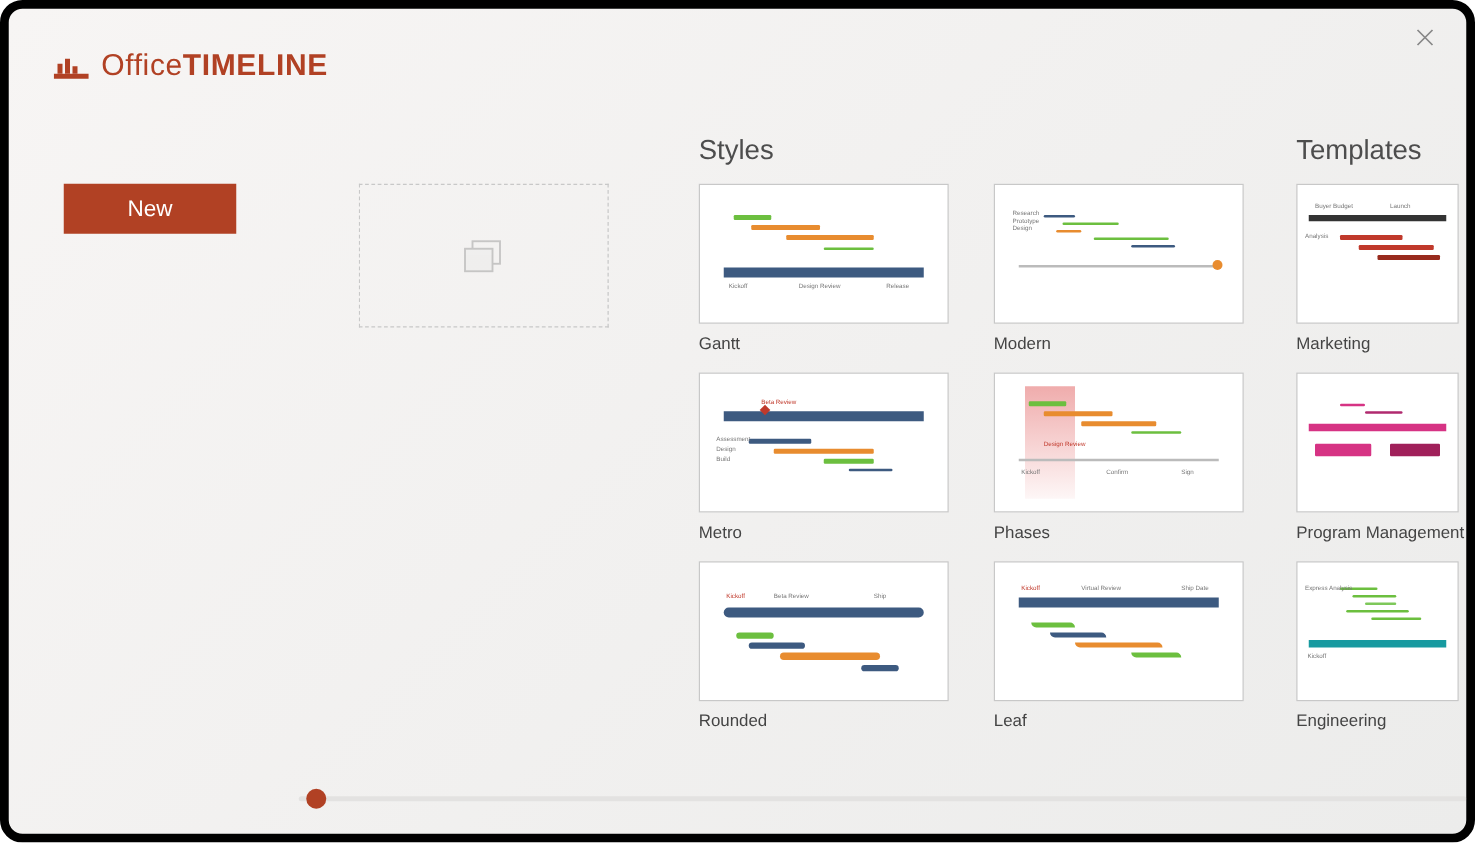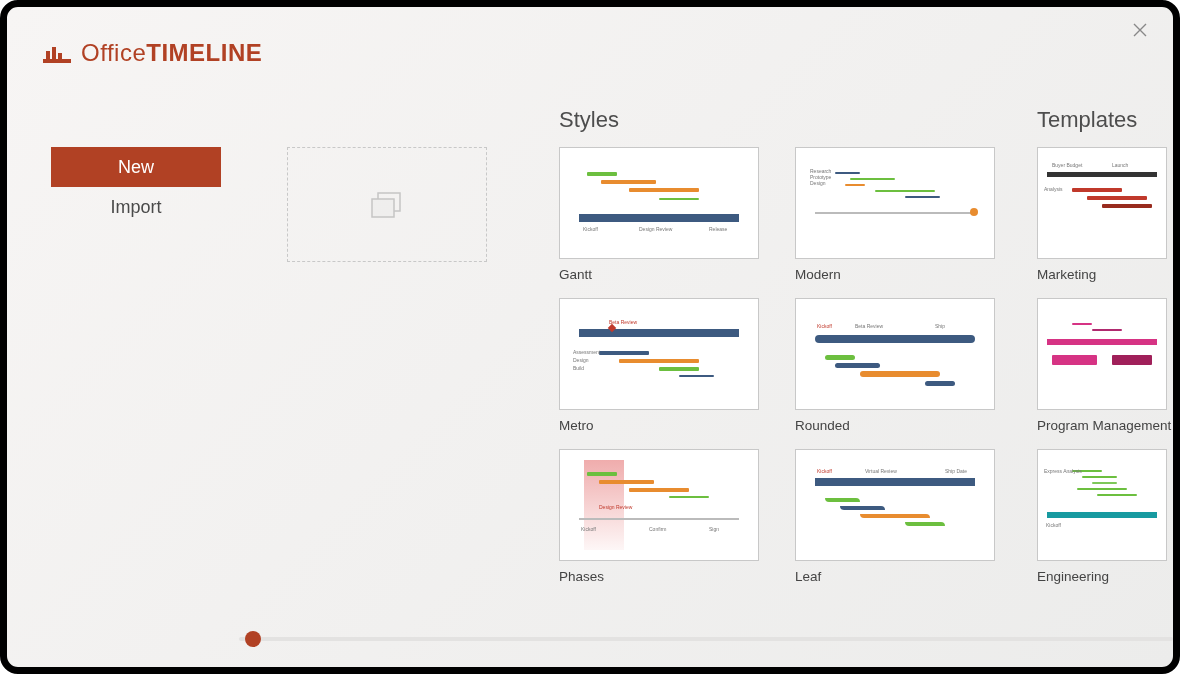--- a/index.html
+++ b/index.html
@@ -14,21 +14,21 @@
     cursor: pointer; color: #777;
   }
   .close-btn svg { width: 14px; height: 14px; }
   .logo { position: absolute; top: 32px; left: 36px; display: flex; align-items: center; gap: 10px; }
   .logo-icon { width: 28px; height: 24px; }
   .logo-text { font-size: 24px; color: #B14124; font-weight: 300; letter-spacing: .5px; }
   .logo-text .bold { font-weight: 700; }
 
   .sidebar { position: absolute; top: 140px; left: 44px; width: 170px; }
   .nav-btn {
-    width: 170px; height: 40px; display:flex; align-items:center; justify-content:center;
+    width: 138px; height: 40px; display:flex; align-items:center; justify-content:center;
     font-size: 18px; cursor:pointer; color:#4a4a4a;
   }
   .nav-btn.active { background:#B14124; color:#fff; font-weight:400; }
 
   .main { position:absolute; left:280px; top:100px; right:0; bottom:50px; overflow:hidden; }
   .col { position:absolute; top:0; bottom:0; }
   .col-create { left:0; width:230px; }
   .col-styles { left:272px; width:440px; }
   .col-templates { left:750px; width:300px; }
 
@@ -90,21 +90,20 @@
       <rect x="9" y="6" width="4" height="12" fill="#B14124"></rect>
       <rect x="15" y="12" width="4" height="6" fill="#B14124"></rect>
     </svg>
     <div class="logo-text">
       <span>Office</span><span class="bold">TIMELINE</span>
     </div>
   </div>
 
   <div class="sidebar">
     <div class="nav-btn active">New</div>
-    <div class="nav-btn">Import</div>
   </div>
 
   <div class="main">
 
     <div class="col col-create">
 
       <div class="custom-wrap">
         <div class="tile">
           <svg width="34" height="28" viewBox="0 0 34 28">
             <rect x="8" y="2" width="22" height="18" fill="none" stroke="#999" stroke-width="1.5"></rect>
@@ -166,54 +165,54 @@
             <div class="txt" style="top:48px;left:4px">Design</div>
             <div class="txt" style="top:56px;left:4px">Build</div>
           </div>
             </div>
           <div class="tile-label">Metro</div>
         </div>
 
         <div class="tile-wrap">
           <div class="tile">
               <div class="preview">
-            <div class="band" style="top:26px;left:10px;width:160px;background:#3d5a80;border-radius:4px"></div>
-            <div class="txt" style="top:14px;left:12px;color:#c0392b">Kickoff</div>
-            <div class="txt" style="top:14px;left:50px">Beta Review</div>
-            <div class="txt" style="top:14px;left:130px">Ship</div>
-            <div class="bar" style="top:46px;left:20px;width:30px;height:5px;background:#6cbf3f;border-radius:3px"></div>
-            <div class="bar" style="top:54px;left:30px;width:45px;height:5px;background:#3d5a80;border-radius:3px"></div>
-            <div class="bar" style="top:62px;left:55px;width:80px;height:6px;background:#e88c2f;border-radius:3px"></div>
-            <div class="bar" style="top:72px;left:120px;width:30px;height:5px;background:#3d5a80;border-radius:3px"></div>
-          </div>
-            </div>
-          <div class="tile-label">Rounded</div>
-        </div>
-
-        <div class="tile-wrap">
-          <div class="tile">
-              <div class="preview">
             <div style="position:absolute;top:0;left:15px;width:40px;height:90px;background:linear-gradient(180deg,rgba(224,90,90,.5),rgba(224,90,90,.05))"></div>
             <div class="bar" style="top:12px;left:18px;width:30px;background:#6cbf3f"></div>
             <div class="bar" style="top:20px;left:30px;width:55px;background:#e88c2f"></div>
             <div class="bar" style="top:28px;left:60px;width:60px;background:#e88c2f"></div>
             <div class="bar thin" style="top:36px;left:100px;width:40px;background:#6cbf3f"></div>
             <div class="txt" style="top:44px;left:30px;color:#c0392b">Design Review</div>
             <div class="band" style="top:58px;left:10px;width:160px;height:2px;background:#bbb"></div>
             <div class="txt" style="top:66px;left:12px">Kickoff</div>
             <div class="txt" style="top:66px;left:80px">Confirm</div>
             <div class="txt" style="top:66px;left:140px">Sign</div>
           </div>
             </div>
           <div class="tile-label">Phases</div>
         </div>
 
         <div class="tile-wrap">
           <div class="tile">
               <div class="preview">
+            <div class="band" style="top:26px;left:10px;width:160px;background:#3d5a80;border-radius:4px"></div>
+            <div class="txt" style="top:14px;left:12px;color:#c0392b">Kickoff</div>
+            <div class="txt" style="top:14px;left:50px">Beta Review</div>
+            <div class="txt" style="top:14px;left:130px">Ship</div>
+            <div class="bar" style="top:46px;left:20px;width:30px;height:5px;background:#6cbf3f;border-radius:3px"></div>
+            <div class="bar" style="top:54px;left:30px;width:45px;height:5px;background:#3d5a80;border-radius:3px"></div>
+            <div class="bar" style="top:62px;left:55px;width:80px;height:6px;background:#e88c2f;border-radius:3px"></div>
+            <div class="bar" style="top:72px;left:120px;width:30px;height:5px;background:#3d5a80;border-radius:3px"></div>
+          </div>
+            </div>
+          <div class="tile-label">Rounded</div>
+        </div>
+
+        <div class="tile-wrap">
+          <div class="tile">
+              <div class="preview">
             <div class="band" style="top:18px;left:10px;width:160px;background:#3d5a80"></div>
             <div class="txt" style="top:8px;left:12px;color:#c0392b">Kickoff</div>
             <div class="txt" style="top:8px;left:60px">Virtual Review</div>
             <div class="txt" style="top:8px;left:140px">Ship Date</div>
             <div class="bar" style="top:38px;left:20px;width:35px;background:#6cbf3f;border-radius:0 8px 0 8px"></div>
             <div class="bar" style="top:46px;left:35px;width:45px;background:#3d5a80;border-radius:0 8px 0 8px"></div>
             <div class="bar" style="top:54px;left:55px;width:70px;background:#e88c2f;border-radius:0 8px 0 8px"></div>
             <div class="bar" style="top:62px;left:100px;width:40px;background:#6cbf3f;border-radius:0 8px 0 8px"></div>
           </div>
             </div>

